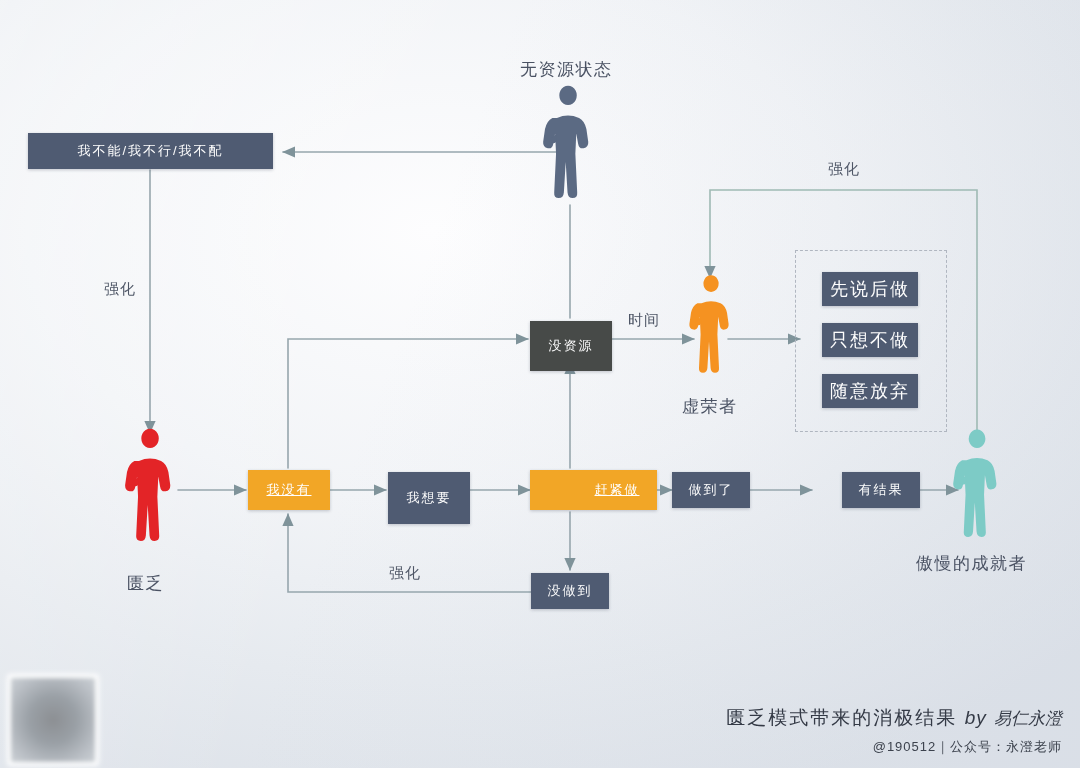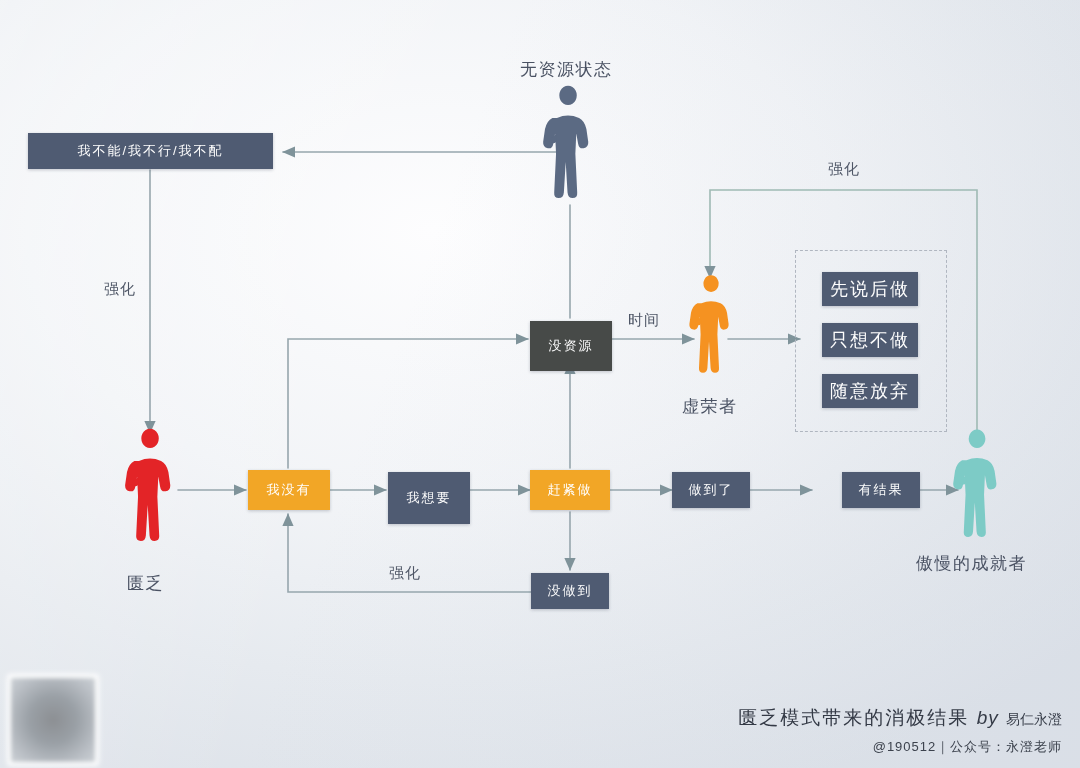--- a/index.html
+++ b/index.html
@@ -25,21 +25,21 @@
   .node{
     position:absolute;z-index:3;
     display:flex;align-items:center;justify-content:center;
     color:#fdfdfd;
     font-size:13px;letter-spacing:2px;
     white-space:nowrap;
     box-shadow:0 1px 3px rgba(60,70,90,0.28);
   }
   .node.slate{background:#4f5b72;}
   .node.dark{background:#474a48;}
-  .node.amber{background:#f2a626;color:#ffffff;}
+  .node.amber{background:#f2a626;color:#ffffff;text-decoration:underline;}
   .node.sm{font-size:18px;}
 
   .plainlabel{
     position:absolute;z-index:3;color:#4a5263;
     font-size:17px;letter-spacing:1.5px;white-space:nowrap;
   }
   .edgelabel{
     position:absolute;z-index:3;color:#4e5666;
     font-size:15px;letter-spacing:1px;white-space:nowrap;
   }
@@ -51,21 +51,21 @@
     position:absolute;left:8px;top:675px;width:84px;height:84px;z-index:4;
     border:3px solid #ffffff;
     background:
       radial-gradient(circle at 50% 50%, #8c8f93 0%, #9aa0a6 40%, #b9bec4 75%, #ccd1d6 100%);
     filter:blur(2px);
     box-shadow:0 0 6px rgba(255,255,255,0.9);
   }
   .sigwrap{position:absolute;z-index:4;right:18px;bottom:12px;text-align:right;}
   .sig1{color:#343a46;font-size:19px;letter-spacing:2px;}
   .sig1 .by{font-style:italic;letter-spacing:1px;}
-  .sig1 .hand{font-size:14px;letter-spacing:0px;}
+  .sig1 .hand{font-style:italic;font-size:17px;letter-spacing:0px;}
   .sig2{color:#3c424d;font-size:13px;letter-spacing:1px;margin-top:7px;}
 </style>
 </head>
 <body>
 
 <div id="canvas">
 
   <svg class="layer links" viewBox="0 0 1080 768">
     <defs>
       <marker id="ah" markerWidth="9" markerHeight="9" refX="7.5" refY="4.5" orient="auto">
@@ -149,21 +149,21 @@
   <div class="dashbox" style="left:795px;top:250px;width:150px;height:180px;"></div>
 
   <div class="node slate" style="left:28px;top:133px;width:245px;height:36px;">我不能/我不行/我不配</div>
 
   <div class="node dark" style="left:530px;top:309px;width:82px;height:50px;margin-top:12px;">没资源</div>
 
   <div class="node amber" style="left:248px;top:470px;width:82px;height:40px;">我没有</div>
 
   <div class="node slate" style="left:388px;top:472px;width:82px;height:52px;">我想要</div>
 
-  <div class="node amber" style="left:530px;top:470px;width:80px;height:40px;">赶紧做</div>
+  <div class="node amber" style="left:530px;top:470px;width:80px;height:40px;padding-left:47px;">赶紧做</div>
 
   <div class="node slate" style="left:672px;top:472px;width:78px;height:36px;">做到了</div>
 
   <div class="node slate" style="left:814px;top:472px;width:78px;height:36px;margin-left:28px;">有结果</div>
 
   <div class="node slate" style="left:531px;top:573px;width:78px;height:36px;">没做到</div>
 
   <div class="node slate sm" style="left:822px;top:272px;width:96px;height:34px;">先说后做</div>
 
   <div class="node slate sm" style="left:822px;top:323px;width:96px;height:34px;">只想不做</div>

